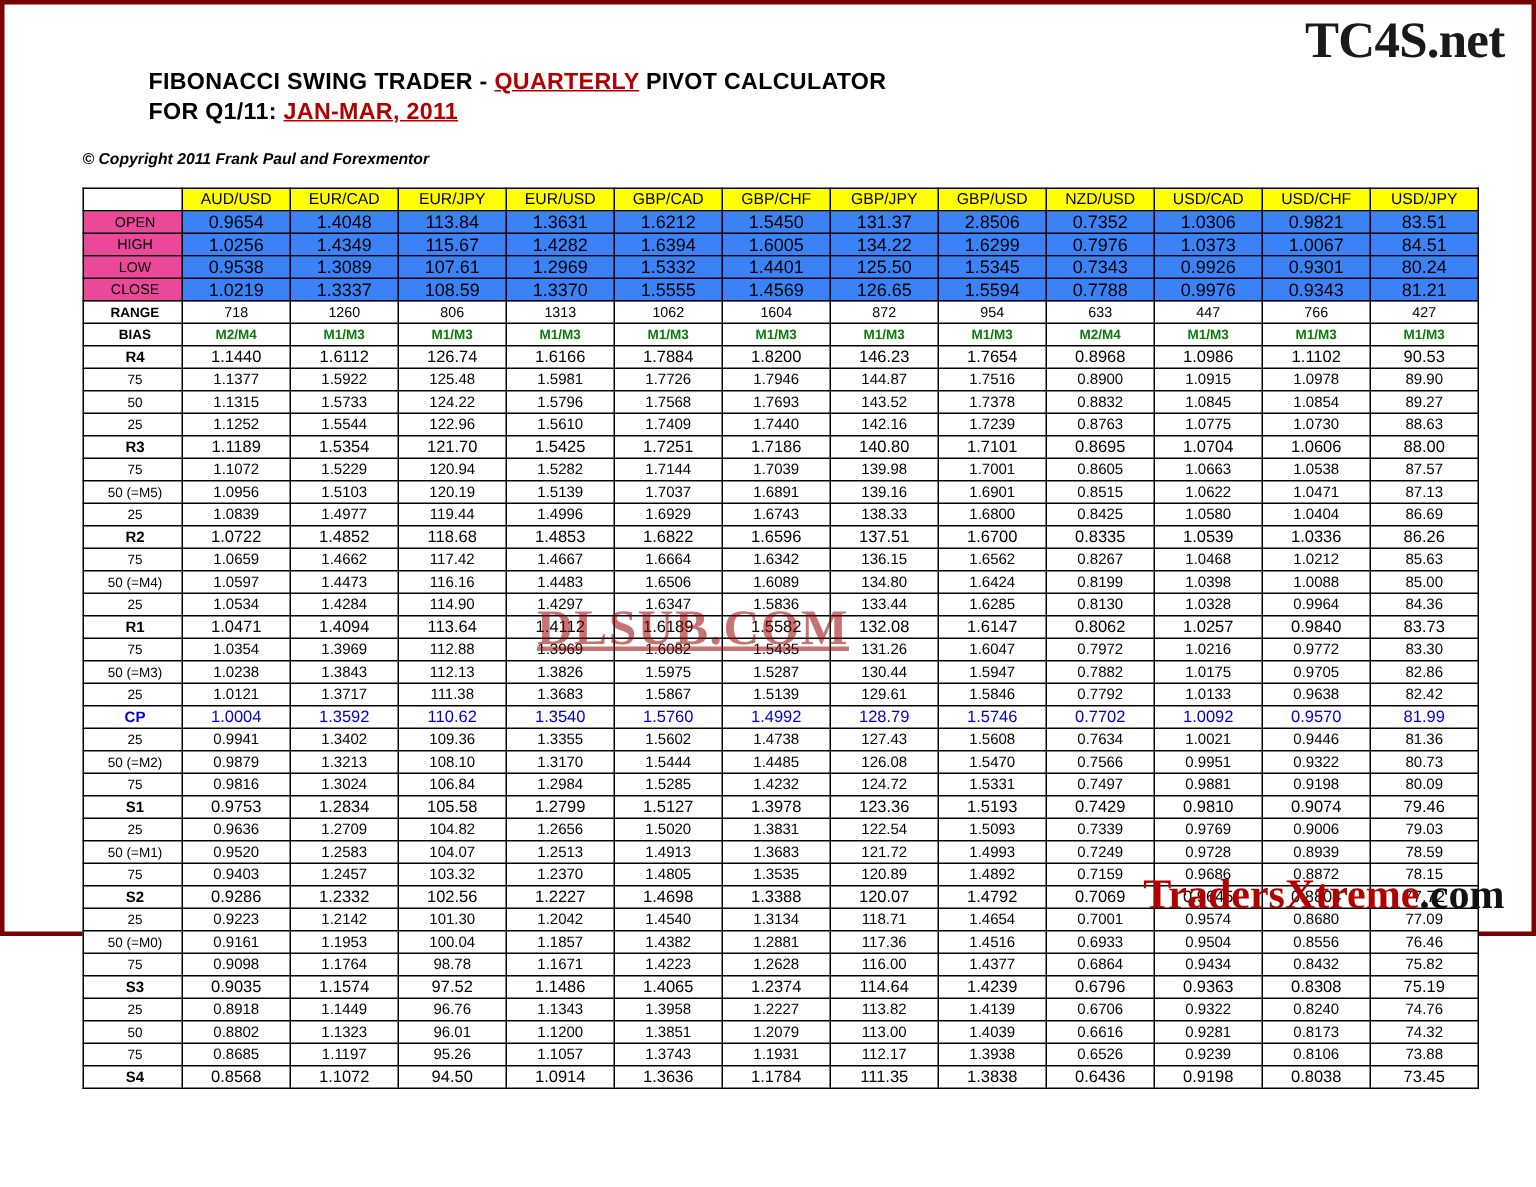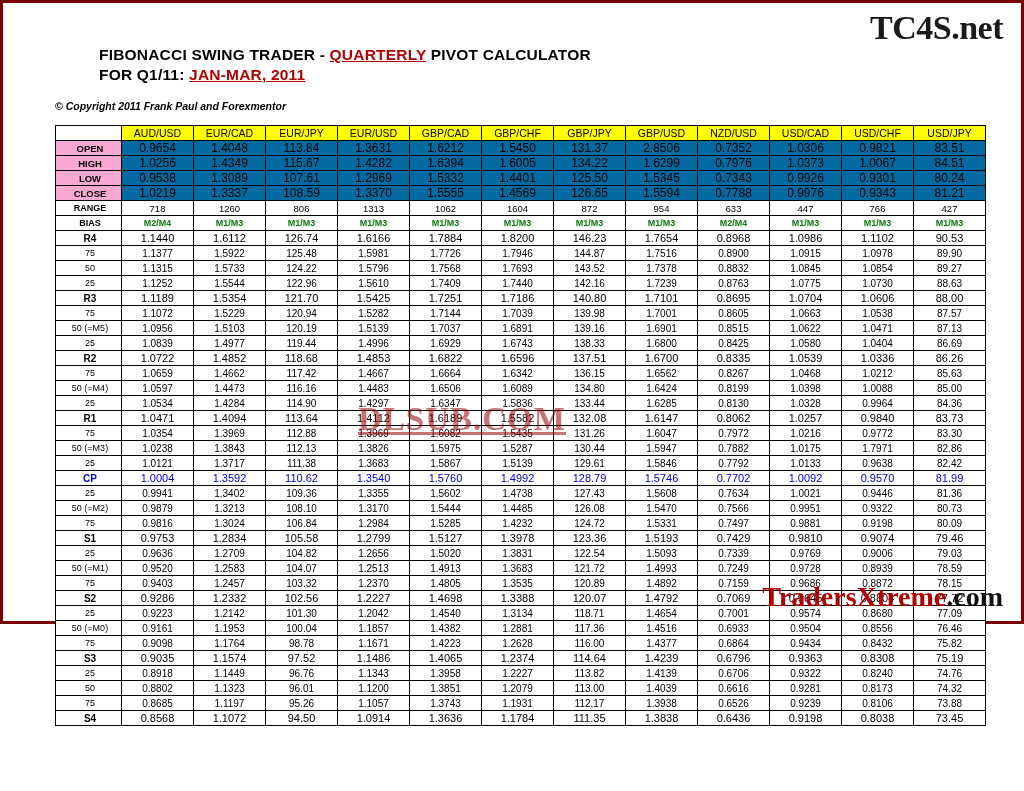--- a/index.html
+++ b/index.html
@@ -91,28 +91,28 @@
     font-weight: bold;
     font-size: 10.5px;
     height: 17px;
   }
   thead .lbl {
     background: #fff;
     border-top: none;
     border-left: none;
   }
   .ohlc td {
-    background: #0369a1;
+    background: #3b82f6;
     font-weight: bold;
     font-size: 12px;
     height: 19px;
   }
   .ohlc .lbl {
-    background: #f9a8d4;
-    font-weight: bold;
+    background: #ec4899;
+    font-weight: normal;
     font-size: 9.5px;
   }
   .rng td, .bias td {
     font-size: 9.5px;
     height: 13px;
   }
   .rng .lbl, .bias .lbl {
     font-weight: bold;
     font-size: 9px;
   }
@@ -510,21 +510,21 @@
           <td class="col">1.0238</td>
           <td class="col">1.3843</td>
           <td class="col">112.13</td>
           <td class="col">1.3826</td>
           <td class="col">1.5975</td>
           <td class="col">1.5287</td>
           <td class="col">130.44</td>
           <td class="col">1.5947</td>
           <td class="col">0.7882</td>
           <td class="col">1.0175</td>
-          <td class="col">1.7971</td>
+          <td class="col">0.9705</td>
           <td class="col">82.86</td>
         </tr>
         <tr class="sub">
           <td class="lbl">25</td>
           <td class="col">1.0121</td>
           <td class="col">1.3717</td>
           <td class="col">111.38</td>
           <td class="col">1.3683</td>
           <td class="col">1.5867</td>
           <td class="col">1.5139</td>

